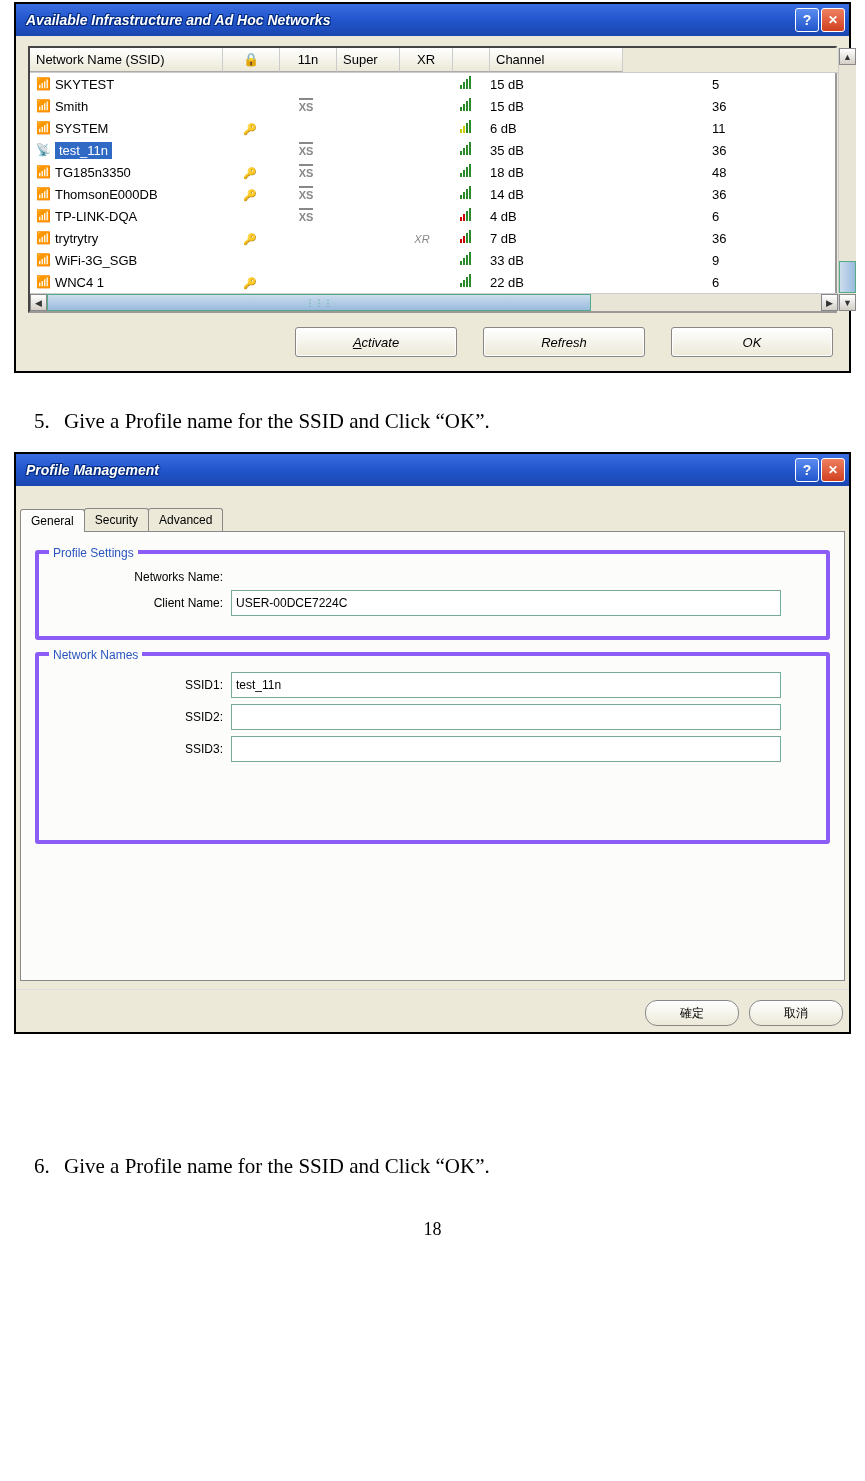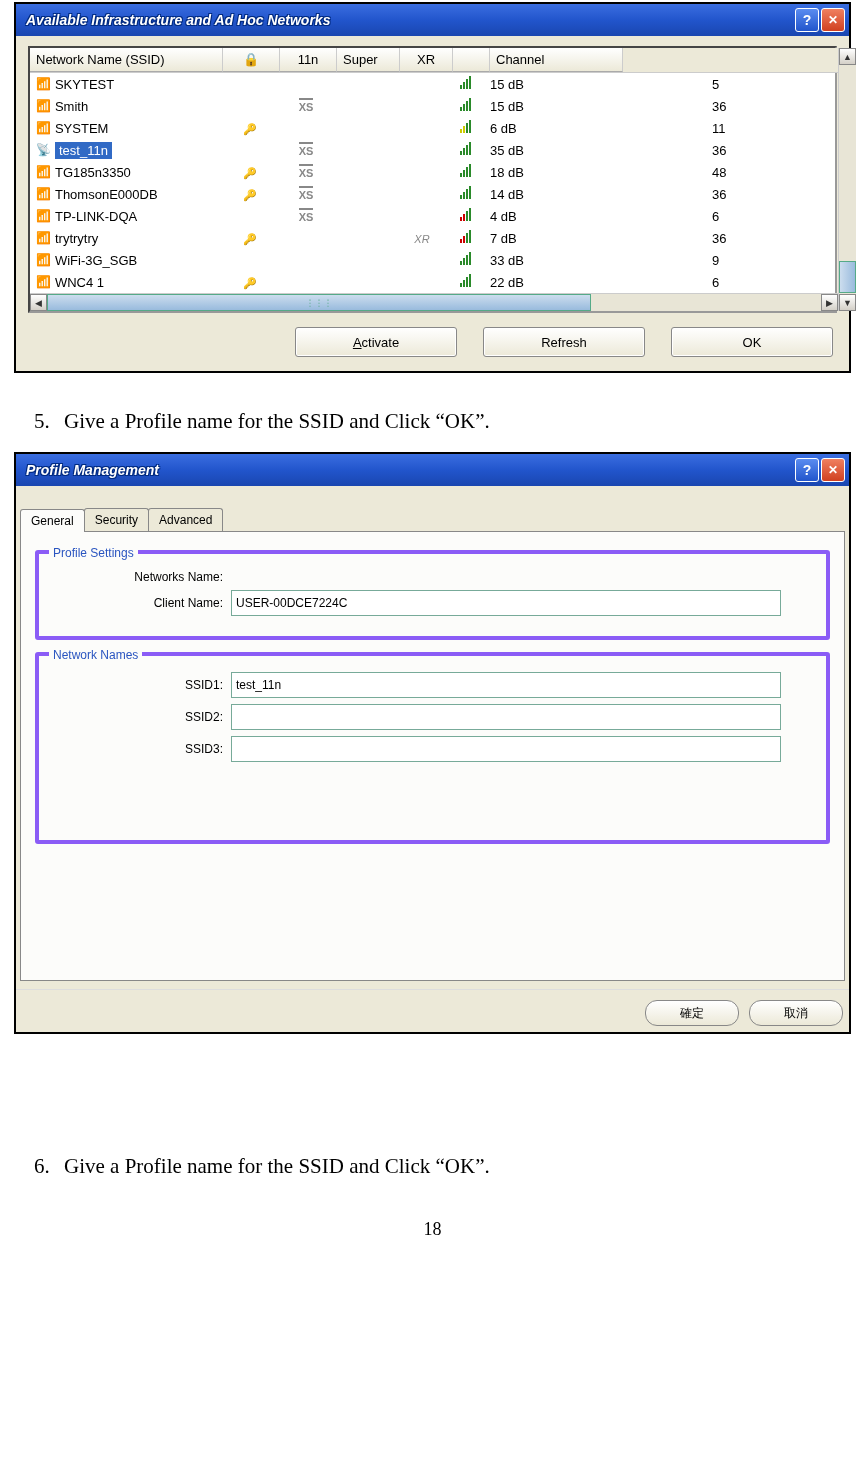--- a/index.html
+++ b/index.html
@@ -128,20 +128,21 @@
   .listmain{flex:1;}
   .btnrow {
     display:flex;justify-content:flex-end;gap:26px;padding:14px 4px 0 0;
   }
   .xpbtn {
     width:160px;height:28px;
     background:linear-gradient(to bottom,#fff,#ece9d8);
     border:1px solid #888;border-radius:3px;
     font-size:13px;display:flex;align-items:center;justify-content:center;
     box-shadow:0 0 0 1px #fff inset;
+    font-style:italic;
   }
   .step {
     font-family: "Times New Roman", serif;
     font-size: 21px;
     margin: 36px 0 18px 24px;
     display:flex;
   }
   .step .num{width:30px;}
   .tabs {
     display:flex;margin:6px 0 0 4px;

